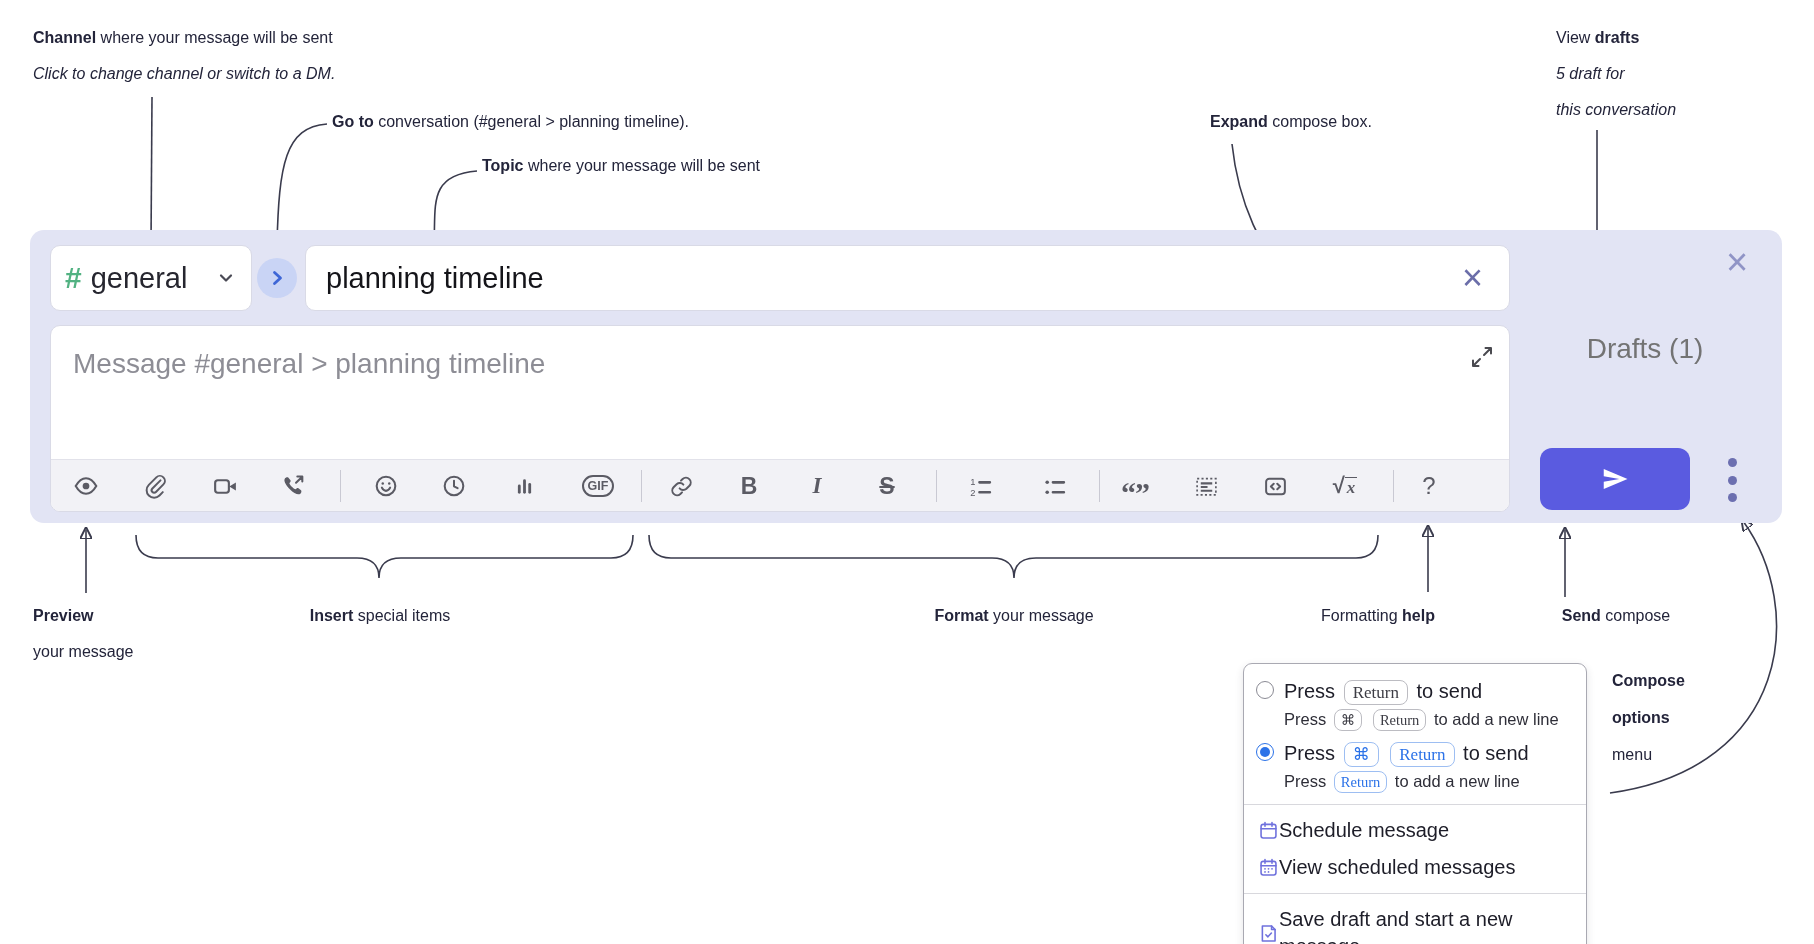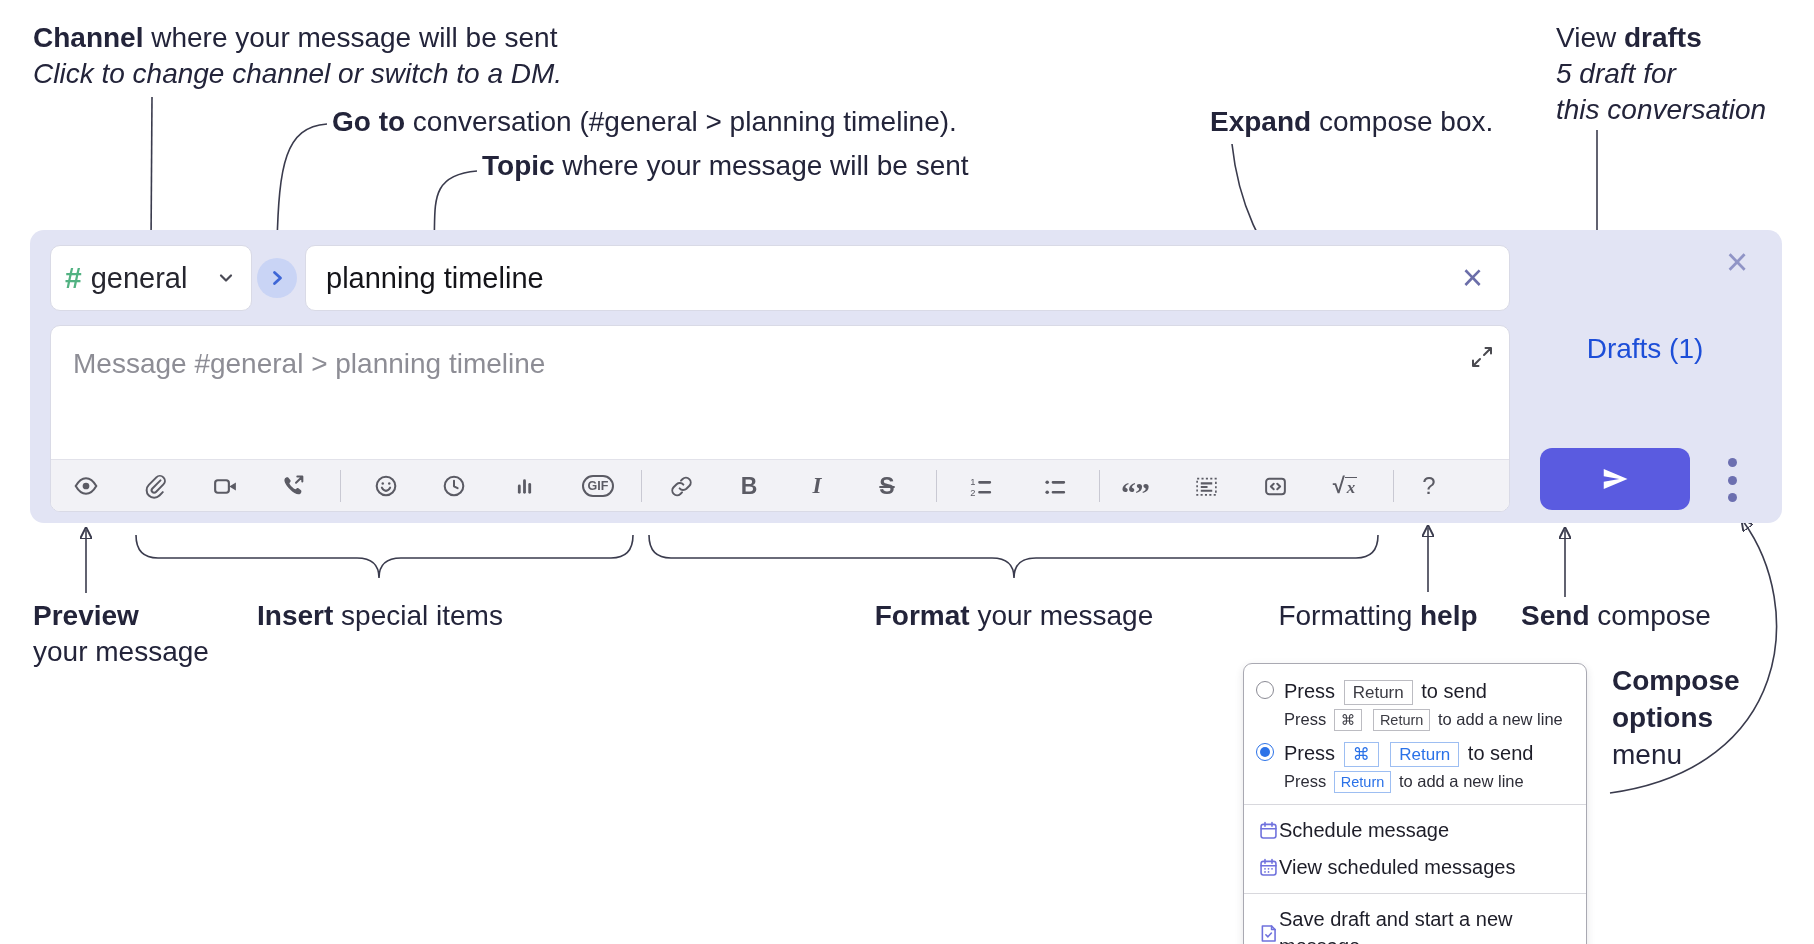--- a/index.html
+++ b/index.html
@@ -1,20 +1,20 @@
 <!DOCTYPE html>
 <html><head>
 <meta charset="utf-8">
 <style>
   * { margin:0; padding:0; box-sizing:border-box; }
   body { background:#fff; font-family:"Liberation Sans", sans-serif; }
   .canvas { position:relative; width:1814px; height:944px; background:#ffffff; overflow:hidden; }
 
   
-  .ann { position:absolute; font-size:28px; line-height:36px; color:#23243a; }
+  .ann { position:absolute; font-size:16px; line-height:36px; color:#23243a; }
   .ann b { font-weight:700; }
   .ann .it { font-style:italic; }
   .center { text-align:center; }
 
   
   svg.overlay { position:absolute; left:0; top:0; width:1814px; height:944px; pointer-events:none; }
   svg.overlay path { stroke:#3a3b4d; stroke-width:1.6; fill:none; }
 
   
   .compose { position:absolute; left:30px; top:230px; width:1752px; height:293px;
@@ -26,21 +26,21 @@
   .chan-name { font-size:29px; color:#26262f; flex:1; }
   .go-btn { position:absolute; left:227px; top:28px; width:40px; height:40px; border-radius:50%;
             background:#c9d4f5; display:flex; align-items:center; justify-content:center; cursor:pointer; }
   .topic { position:absolute; left:275px; top:15px; width:1205px; height:66px;
            display:flex; align-items:center; padding:0 20px; }
   .topic-text { font-size:29px; color:#141419; flex:1; }
   .clear-x { font-size:36px; color:#6b6ea9; font-weight:400; line-height:30px; cursor:pointer; padding:0 6px; }
   .close-x { position:absolute; left:1696px; top:14px; font-size:38px; color:#9094c6; line-height:36px;
              cursor:pointer; background:none; border:none; font-family:inherit; }
   .drafts { position:absolute; left:1500px; top:103px; width:230px; text-align:center;
-            font-size:28px; color:#1d4ed8; cursor:pointer; }
+            font-size:28px; color:#737373; cursor:pointer; }
 
   .msgbox { position:absolute; left:20px; top:95px; width:1460px; height:187px;
             background:#fff; border:1px solid #d9dae6; border-radius:10px; overflow:hidden; }
   .placeholder { position:absolute; left:22px; top:22px; font-size:28px; color:#8d8d95; }
   .expand-btn { position:absolute; right:14px; top:18px; cursor:pointer; }
 
   .toolbar { position:absolute; left:0; bottom:0; width:100%; height:52px;
              background:#f2f2f6; border-top:1px solid #e2e2ea; }
   .tb { position:absolute; top:0; height:52px; width:44px; margin-left:-22px;
         display:flex; align-items:center; justify-content:center; cursor:pointer; color:#5b5b64; }
@@ -65,21 +65,21 @@
   .popup { position:absolute; left:1243px; top:663px; width:344px; background:#fff;
            border:1.5px solid #a9a9b2; border-radius:9px; box-shadow:0 3px 8px rgba(40,40,60,.12);
            padding:9px 0 8px 0; font-size:20px; color:#1d1d28; }
   .opt { display:flex; padding:5px 12px 4px 12px; cursor:pointer; }
   .radio { width:18px; height:18px; border-radius:50%; border:1.5px solid #8a8a94; margin:3px 10px 0 0; flex:none;
            display:flex; align-items:center; justify-content:center; }
   .radio.sel { border-color:#2b72e8; }
   .radio.sel i { width:10px; height:10px; border-radius:50%; background:#2b72e8; display:block; }
   .optline { line-height:27px; }
   .subline { font-size:16.5px; color:#2e2e38; line-height:24px; margin-top:2px; }
-  kbd { font-family:Liberation Sans, sans-serif; border:1px solid #bcbcc2; border-radius:0; padding:0 8px; margin:0 3px;
+  kbd { font-family:Liberation Serif, serif; border:1px solid #bcbcc2; border-radius:8px; padding:0 8px; margin:0 3px;
         color:#3c3c44; font-size:17px; display:inline-block; line-height:23px; background:#fff; }
   .subline kbd { font-size:14.5px; line-height:20px; padding:0 6px; }
   kbd.blue { border-color:#9dbef2; color:#2b72e8; }
   .mdiv { border-top:1px solid #d8d8dd; margin:7px 0; }
   .mitem { display:flex; align-items:center; padding:5px 14px; cursor:pointer; line-height:27px; }
   .mitem svg { flex:none; }
 </style>
 </head>
 <body>
 

